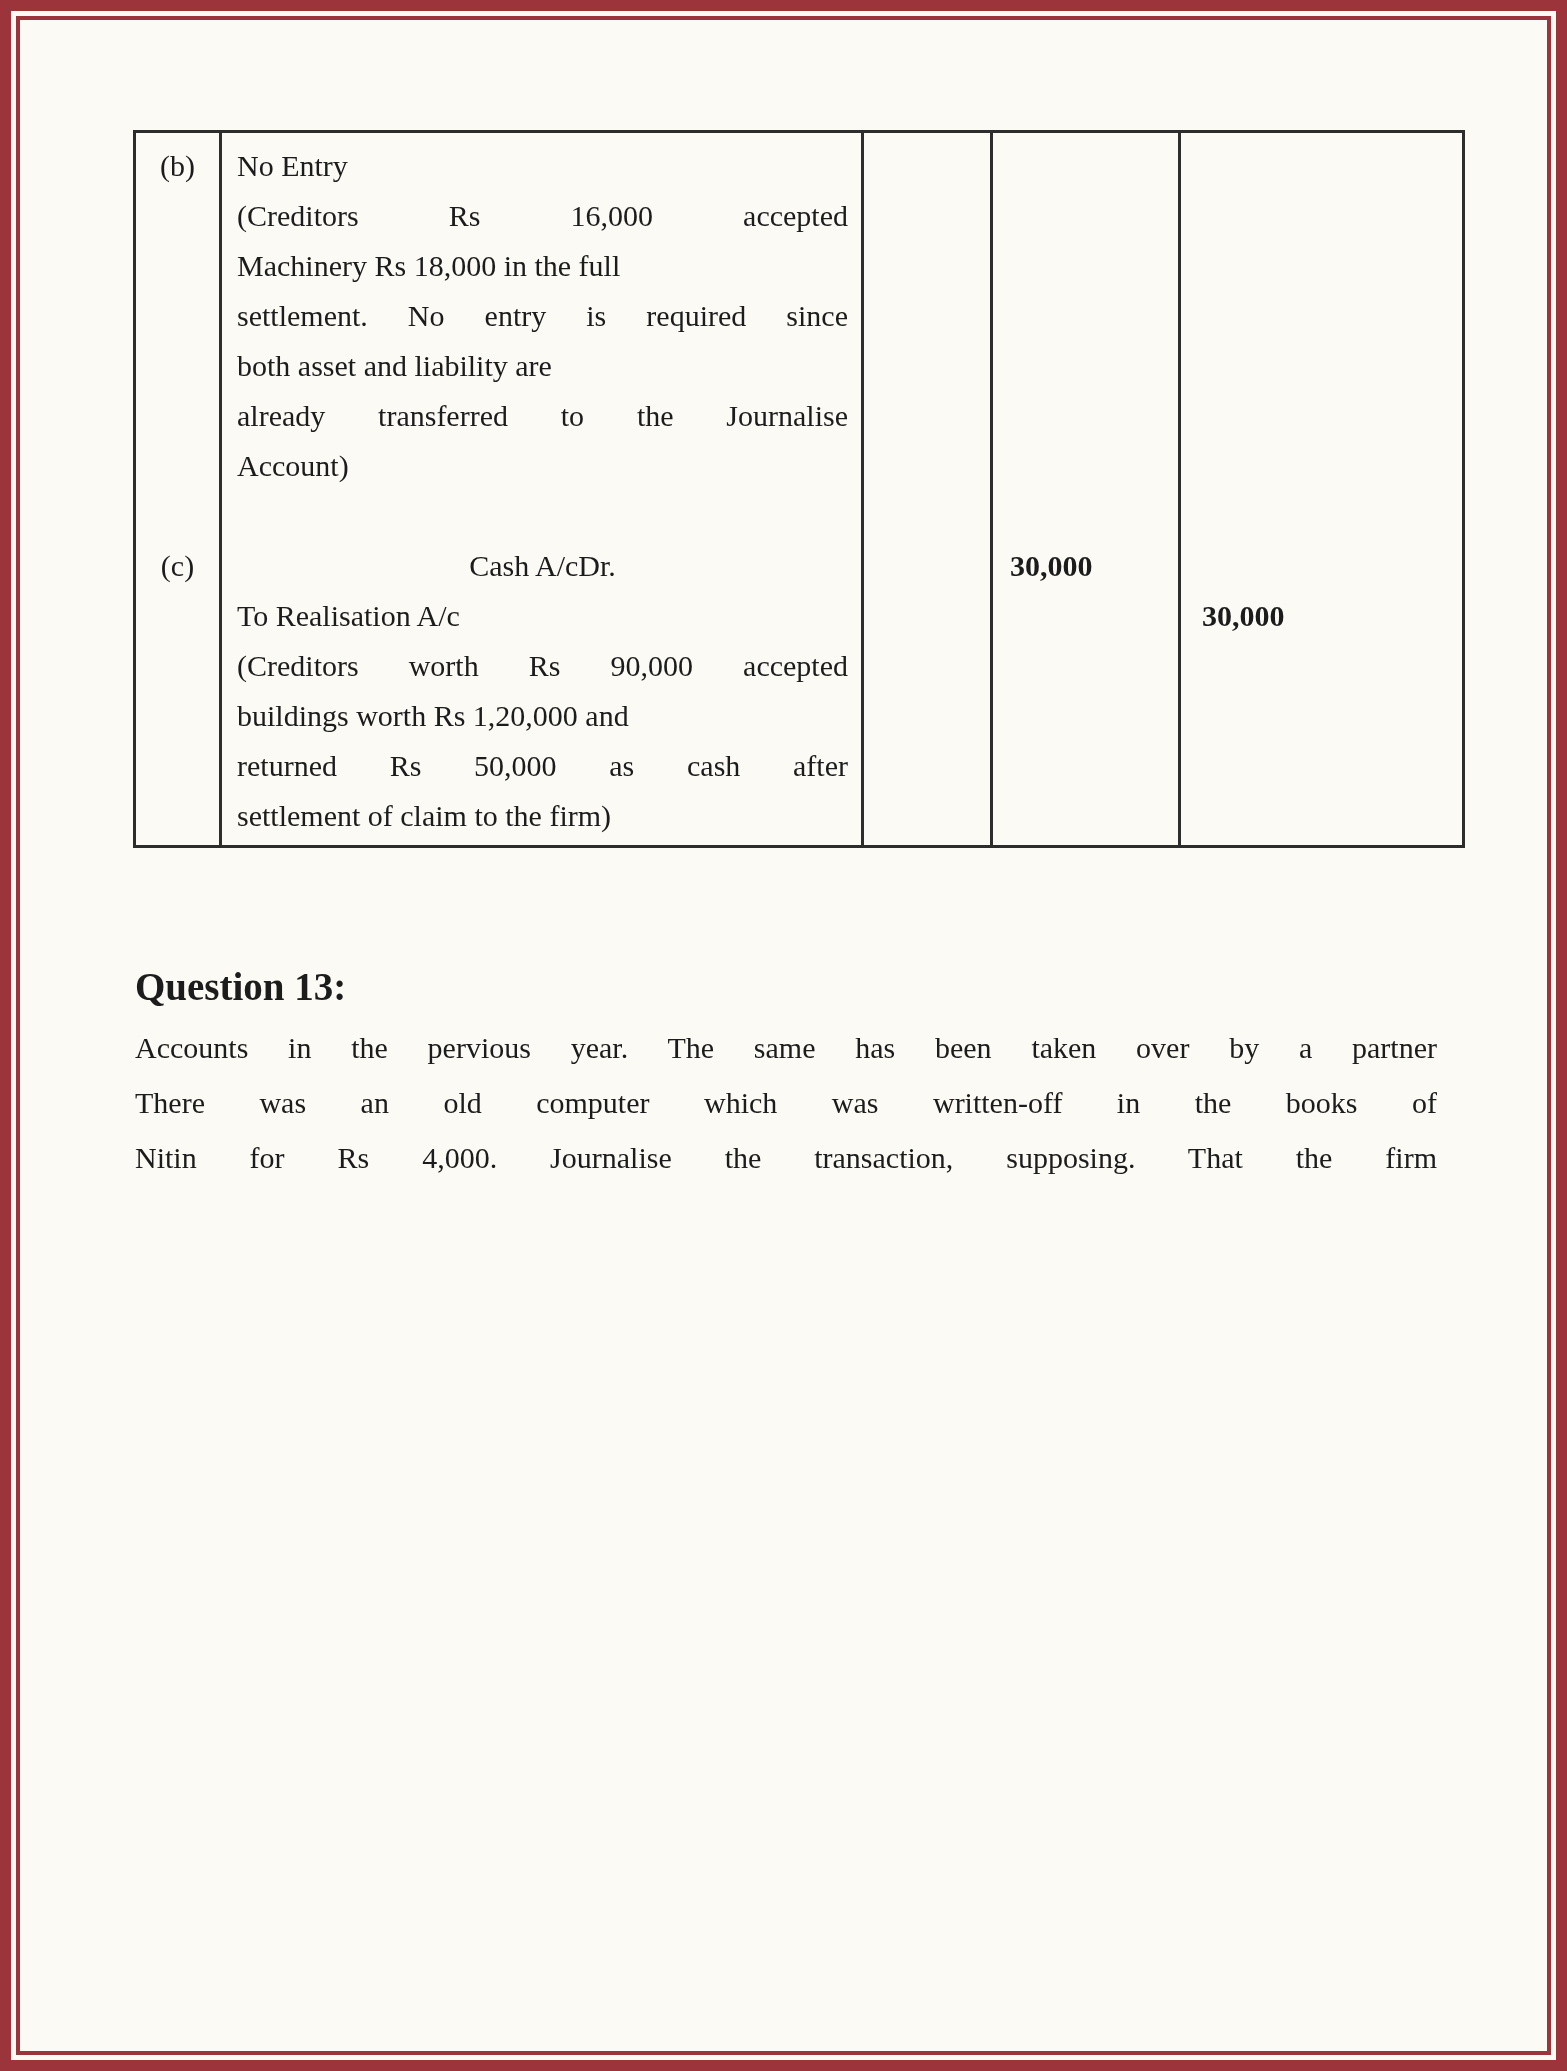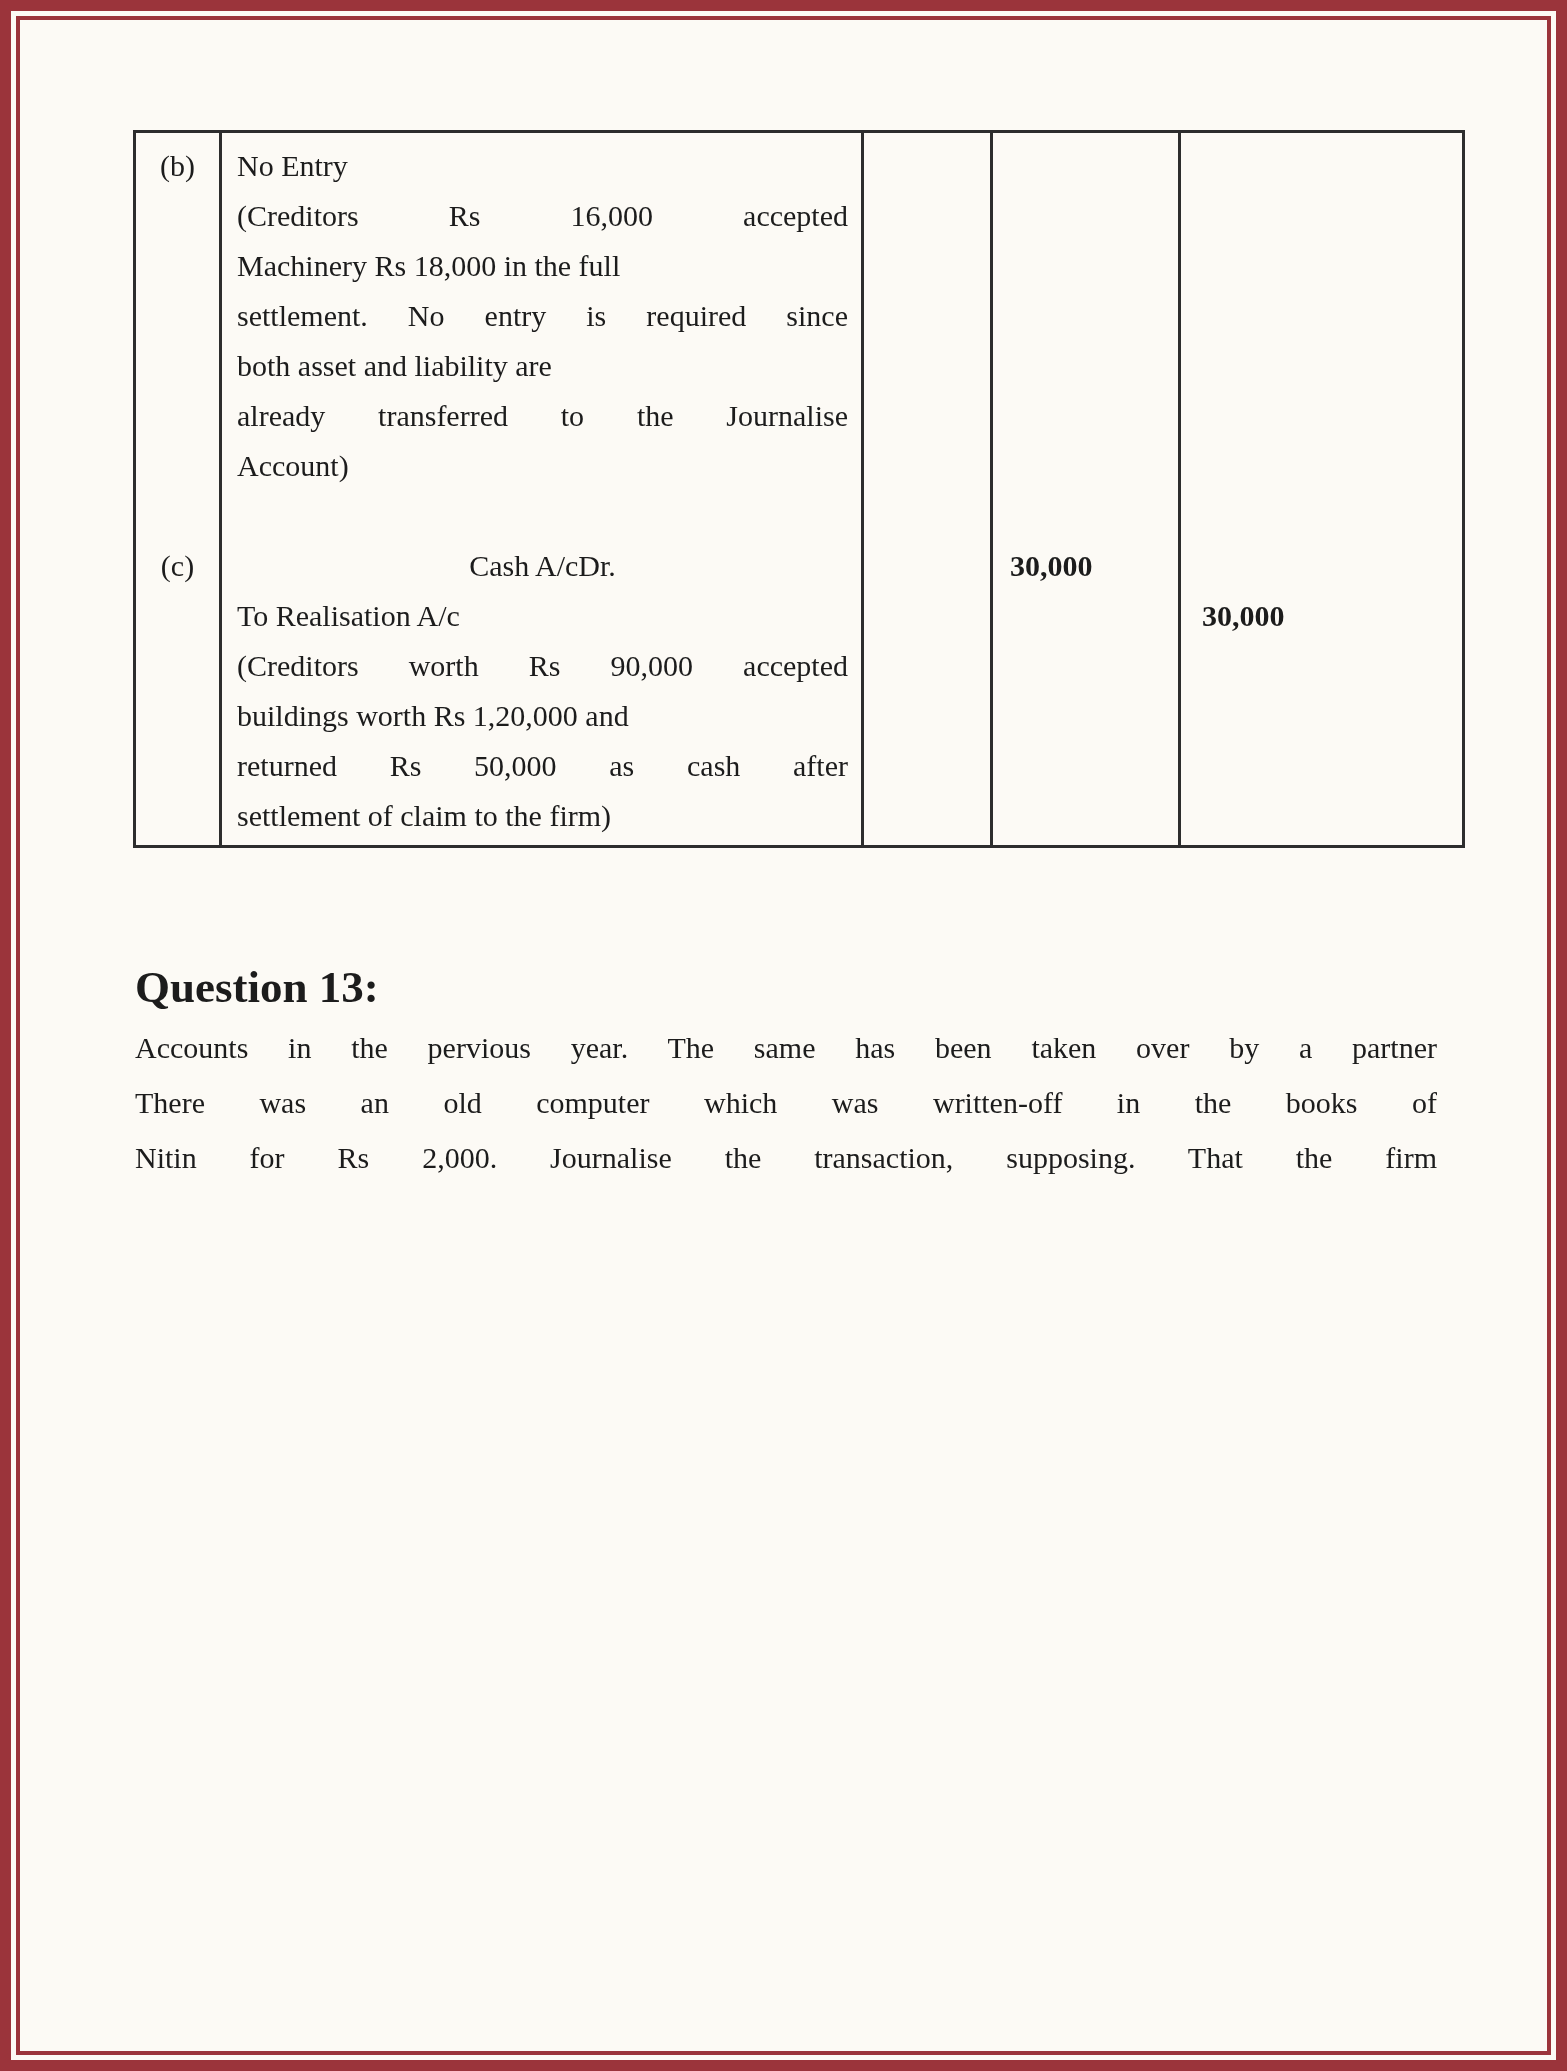--- a/index.html
+++ b/index.html
@@ -51,21 +51,21 @@
   .spacer { height:50px; }
   .amount { position:absolute; white-space:nowrap;font-weight:bold; }
   .amt-debit  { top:408px; left:17px; }
   .amt-credit { top:458px; left:21px; }
   
   .question {
     position:absolute; left:135px; top:966px; width:1302px;
   }
   .q-title {
     font-weight:bold;
-    font-size:45px;
+    font-size:39px;
     line-height:42px;
     margin-bottom:12px;
   }
   .q-body { font-size:30px; line-height:55px; }
   .q-line { }
 </style>
 </head>
 <body>
 
 <div class="frame-outer"></div>
@@ -110,15 +110,15 @@
     <span class="amount amt-credit">30,000</span>
   </div>
 
 </div>
 
 <div class="question">
   <div class="q-title">Question 13:</div>
   <div class="q-body">
     <div class="q-line jline">Accounts in the pervious year. The same has been taken over by a partner</div>
     <div class="q-line jline">There was an old computer which was written-off in the books of</div>
-    <div class="q-line jline">Nitin for Rs 2,000. Journalise the transaction, supposing. That the firm</div>
+    <div class="q-line jline">Nitin for Rs 4,000. Journalise the transaction, supposing. That the firm</div>
   </div>
 </div>
 
 </body></html>

